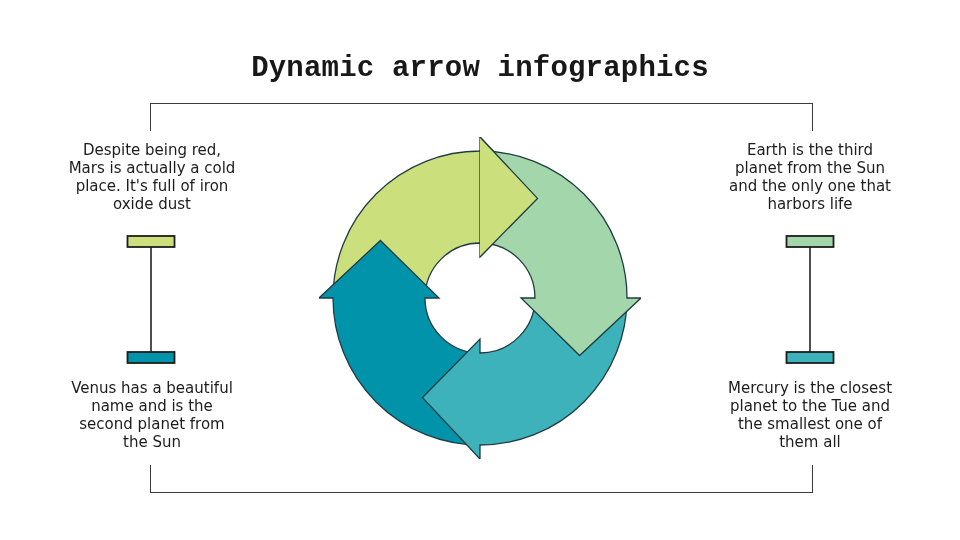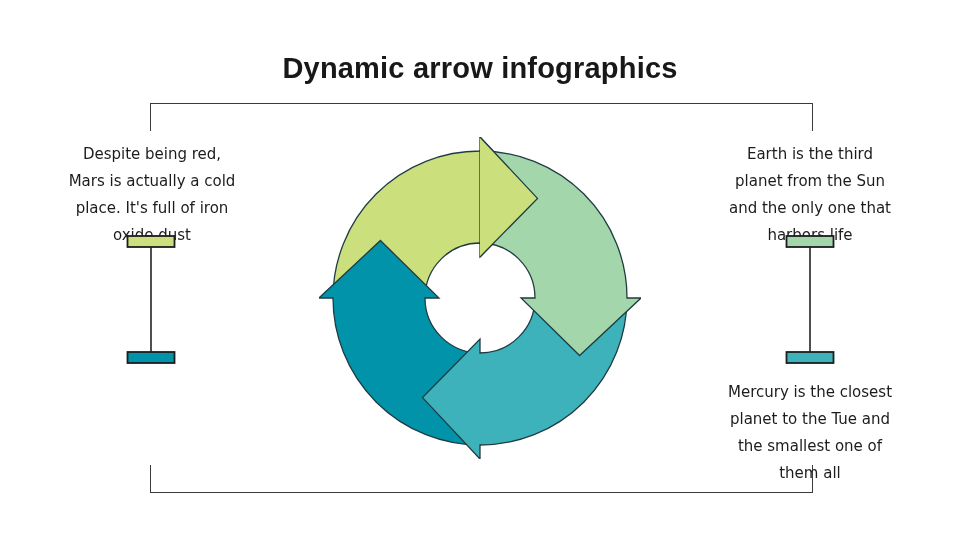--- a/index.html
+++ b/index.html
@@ -3,28 +3,28 @@
 <meta charset="utf-8">
 <style>
   html,body{margin:0;padding:0;background:#ffffff;}
   .slide{
     position:relative;width:960px;height:540px;background:#ffffff;overflow:hidden;
     font-family:"DejaVu Sans","Liberation Sans",sans-serif;color:#1c1c1c;
   }
   .title{
     position:absolute;left:0;top:52px;width:960px;text-align:center;
     font-size:29px;font-weight:700;letter-spacing:.2px;color:#181818;
-    font-family:Liberation Sans, sans-serif;
+    font-family:Liberation Mono, monospace;
   }
   .bracket{position:absolute;left:150px;width:661px;height:27px;}
   .bracket.top{top:103px;border-top:1.4px solid #3a3a3a;border-left:1.4px solid #3a3a3a;border-right:1.4px solid #3a3a3a;}
   .bracket.bottom{top:465px;border-bottom:1.4px solid #3a3a3a;border-left:1.4px solid #3a3a3a;border-right:1.4px solid #3a3a3a;}
   .card{
     position:absolute;width:224px;text-align:center;
-    font-size:15px;line-height:27px;white-space:pre-line;color:#1c1c1c;
+    font-size:15px;line-height:18px;white-space:pre-line;color:#1c1c1c;
   }
   .card.tl{left:40px;top:141px;}
   .card.tr{left:698px;top:141px;}
   .card.bl{left:40px;top:379px;}
   .card.br{left:698px;top:379px;}
   .ibeam{position:absolute;width:64px;height:132px;top:234px;}
   .ibeam.left{left:119px;}
   .ibeam.right{left:778px;}
   .ibeam line{stroke:#222222;stroke-width:1.6;}
   .ibeam rect{stroke:#1d1d1d;stroke-width:1.8;}
@@ -43,20 +43,24 @@
   <div class="bracket bottom"></div>
 
   <div class="card tl">Despite being red,
 Mars is actually a cold
 place. It's full of iron
 oxide dust</div>
   <div class="card tr">Earth is the third
 planet from the Sun
 and the only one that
 harbors life</div>
+  <div class="card bl">Venus has a beautiful
+name and is the
+second planet from
+the Sun</div>
   <div class="card br">Mercury is the closest
 planet to the Tue and
 the smallest one of
 them all</div>
 
   <svg class="ibeam left" viewBox="0 0 64 132">
     <line x1="32" y1="7" x2="32" y2="124"></line>
     <rect x="8.5" y="2" width="47" height="11" fill="#ccdf7d"></rect>
     <rect x="8.5" y="118" width="47" height="11" fill="#0093a9"></rect>
   </svg>

